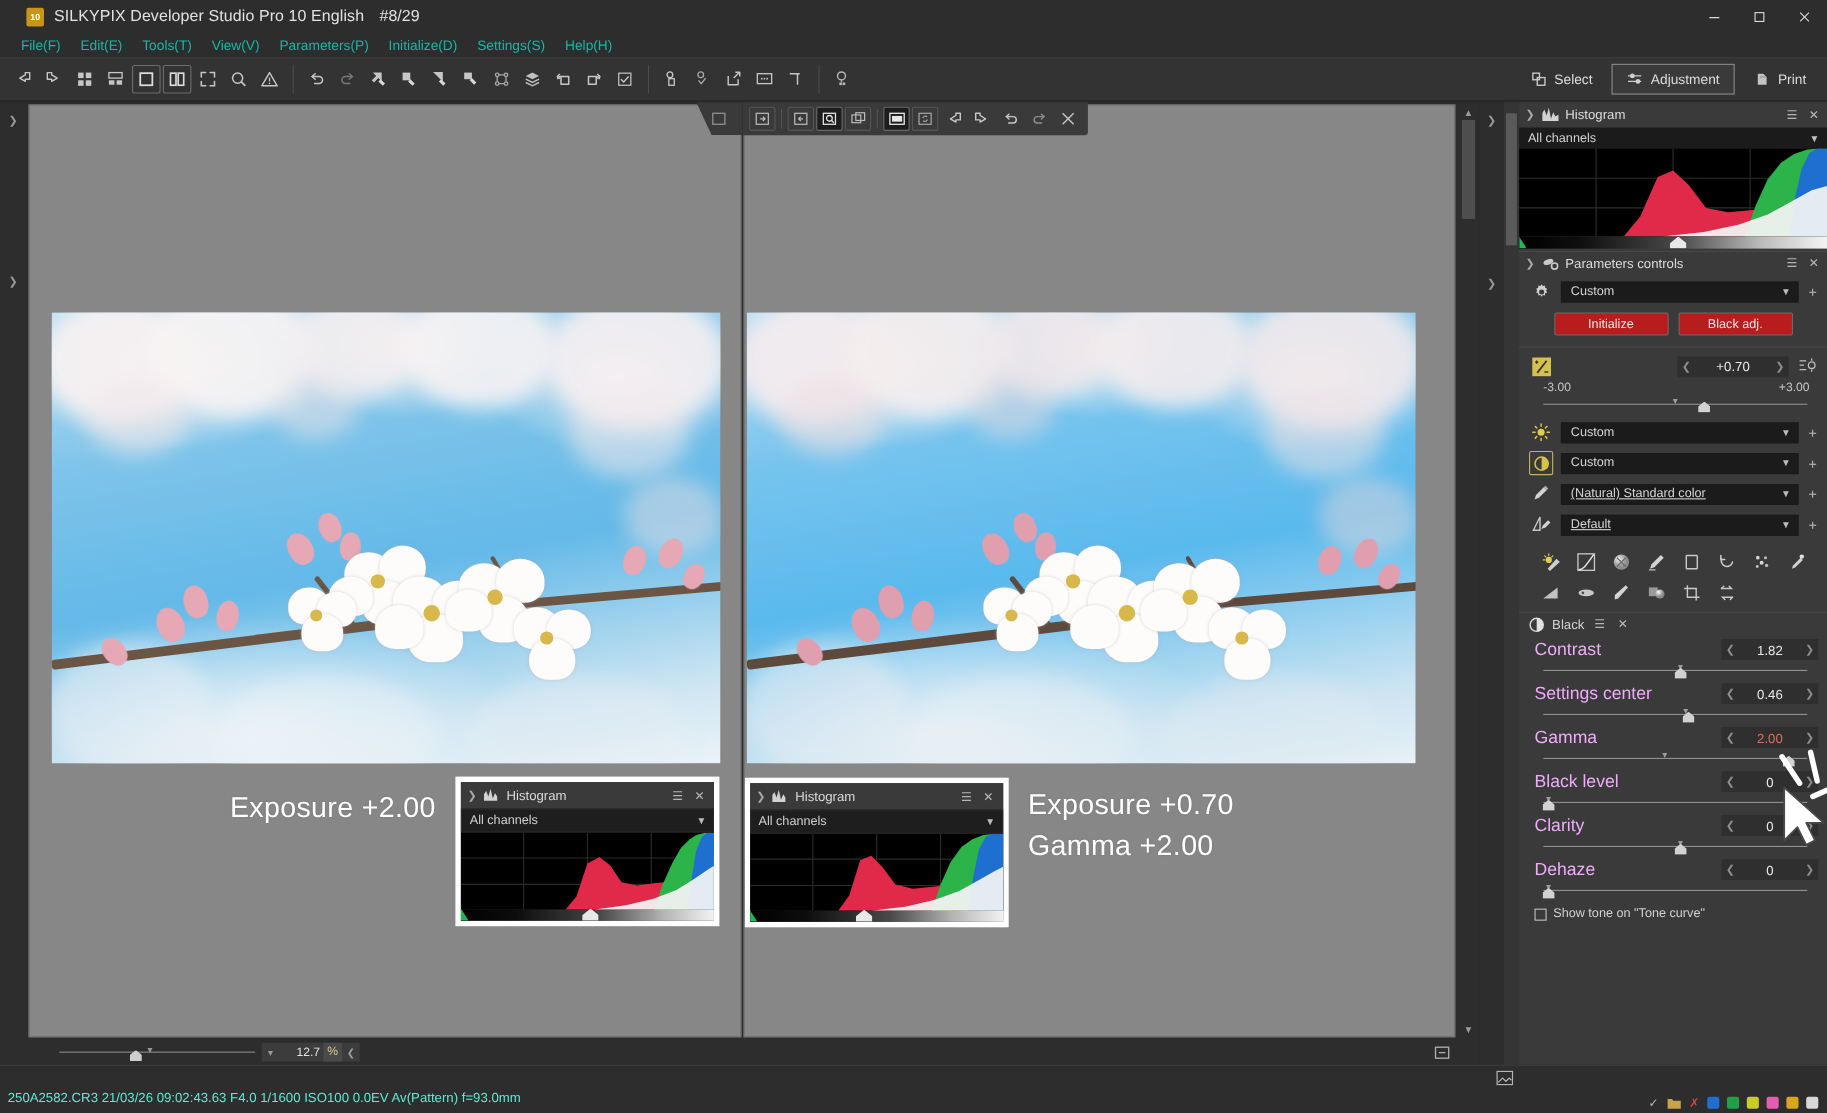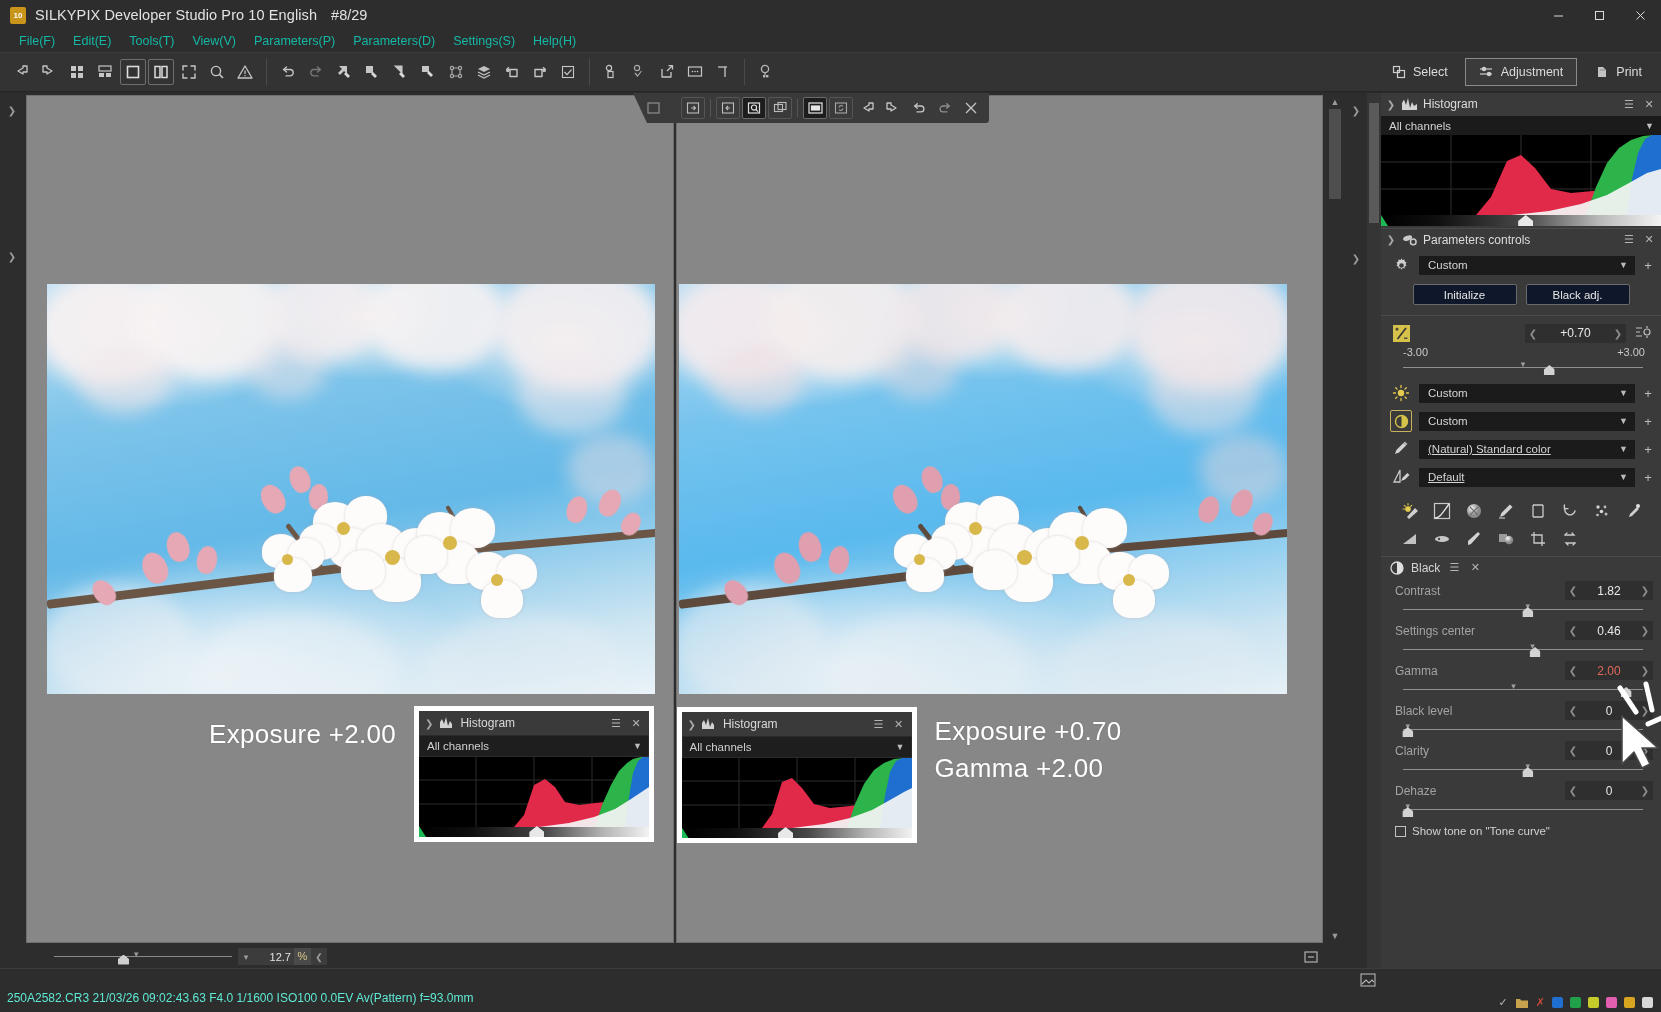--- a/index.html
+++ b/index.html
@@ -5,21 +5,21 @@
   * { box-sizing: border-box; margin:0; padding:0; }
   body {
     width:1661px; height:1012px; overflow:hidden;
     background:#2b2b2b; color:#d4d4d4;
     font-family:"Liberation Sans", sans-serif; font-size:12px;
     -webkit-font-smoothing:antialiased;
   }
   .app { position:relative; width:1661px; height:1012px; }
 
   
-  .titlebar { height:30px; background:#2d2d2d; display:flex; align-items:center; padding-left:10px; position:relative; }
+  .titlebar { height:30px; background:#2d2d2d; display:flex; align-items:center; padding-left:24px; position:relative; }
   .app-logo { width:16px; height:17px; background:#c8951a; border-radius:2px; color:#fff; font-size:8px;
               display:flex; align-items:center; justify-content:center; font-weight:bold; }
   .title-text { margin-left:9px; font-size:14.5px; color:#e2e2e2; letter-spacing:.1px;}
   .title-count { margin-left:14px; font-size:14.5px; color:#e2e2e2; }
   .win-btns { position:absolute; right:0; top:0; height:30px; display:flex; }
   .win-btn { width:41px; height:30px; display:flex; align-items:center; justify-content:center; color:#d8d8d8; font-size:13px; }
 
   
   .menubar { height:22px; background:#2d2d2d; display:flex; align-items:center; padding-left:10px; gap:0px; }
   .menu-item { padding:2px 9px; font-size:12.5px; color:#14b8a6; white-space:nowrap; }
@@ -137,21 +137,21 @@
   .prow { display:flex; align-items:center; gap:7px; padding:4px 7px 4px 9px; }
   .pico { width:22px; height:22px; display:flex; align-items:center; justify-content:center; flex:none; }
   .pico.boxed { border:1px solid #c8b15a; border-radius:2px; }
   .psel { flex:1; height:19px; background:#1b1b1b; display:flex; align-items:center; padding:0 8px;
           font-size:11.5px; color:#d4d4d4; position:relative; border:1px solid #1b1b1b; }
   .psel .caret { position:absolute; right:6px; font-size:9px; color:#bbb; }
   .psel.underlined span.v { text-decoration:underline; }
   .plus { width:12px; text-align:center; color:#bdbdbd; font-size:13px; flex:none; }
 
   .btn-row { display:flex; gap:9px; justify-content:center; padding:4px 10px 7px; }
-  .pbtn { flex:1; max-width:104px; height:21px; background:#0f172a; border:1px solid #6a6a6a; border-radius:2px;
+  .pbtn { flex:1; max-width:104px; height:21px; background:#b91c1c; border:1px solid #6a6a6a; border-radius:2px;
           display:flex; align-items:center; justify-content:center; font-size:11.5px; color:#e6e6e6; }
 
   .divline { height:1px; background:#4a4a4a; margin:3px 0; }
 
   .exp-row { display:flex; align-items:center; padding:3px 7px 0 9px; gap:6px; }
   .spin { flex:1; height:19px; background:#2f2f2f; display:flex; align-items:center; }
   .sp-arr { width:16px; text-align:center; color:#8d8d8d; font-size:10px; }
   .sp-val { flex:1; text-align:center; font-size:12px; color:#e8e8e8; }
   .sp-val.warn { color:#e06a5a; }
 
@@ -162,21 +162,21 @@
   .sl-knob { position:absolute; top:6px; width:11px; height:10px; background:#d2d2d2;
              clip-path:polygon(50% 0,100% 45%,100% 100%,0 100%,0 45%); transform:translateX(-50%); }
 
   .icon-grid { display:flex; flex-wrap:wrap; padding:6px 10px 4px 14px; gap:2px; }
   .gico { width:30px; height:26px; display:flex; align-items:center; justify-content:center; border-radius:2px; }
 
   .tone-head { height:22px; display:flex; align-items:center; gap:7px; padding:0 5px 0 8px; background:#3a3a3a;
                border-top:1px solid #4a4a4a; }
 
   .tone-row { display:flex; align-items:center; padding:3px 8px 0 14px; gap:6px; }
-  .tone-lbl { flex:1; font-size:12px; color:#a3a3a3; }
+  .tone-lbl { flex:1; font-size:16px; color:#f0abfc; }
   .tone-spin { width:88px; height:19px; background:#2f2f2f; display:flex; align-items:center; }
 
   .chk-row { display:flex; align-items:center; gap:6px; padding:7px 0 0 14px; }
   .chkbox { width:11px; height:11px; border:1px solid #c2c2c2; background:#3a3a3a; flex:none;}
   .chk-lbl { font-size:11.5px; color:#d2d2d2; }
 
   
   .cursor { position:absolute; z-index:60; pointer-events:none; }
 
   
@@ -217,21 +217,21 @@
       </div>
     </div>
   </div>
 
   <div class="menubar">
     <div class="menu-item">File(F)</div>
     <div class="menu-item">Edit(E)</div>
     <div class="menu-item">Tools(T)</div>
     <div class="menu-item">View(V)</div>
     <div class="menu-item">Parameters(P)</div>
-    <div class="menu-item">Parameters(D)</div>
+    <div class="menu-item">Initialize(D)</div>
     <div class="menu-item">Settings(S)</div>
     <div class="menu-item">Help(H)</div>
   </div>
 
   <div class="toolbar">
     <div class="tb-group">
       <div class="tb-btn">
         <svg width="18" height="18" viewBox="0 0 18 18">
             <path d="M11 3h4v6h-4v2L6 8l5-3z" fill="none" stroke="#c6c6c6" stroke-width="1.3" stroke-linejoin="round"></path>
           </svg>

